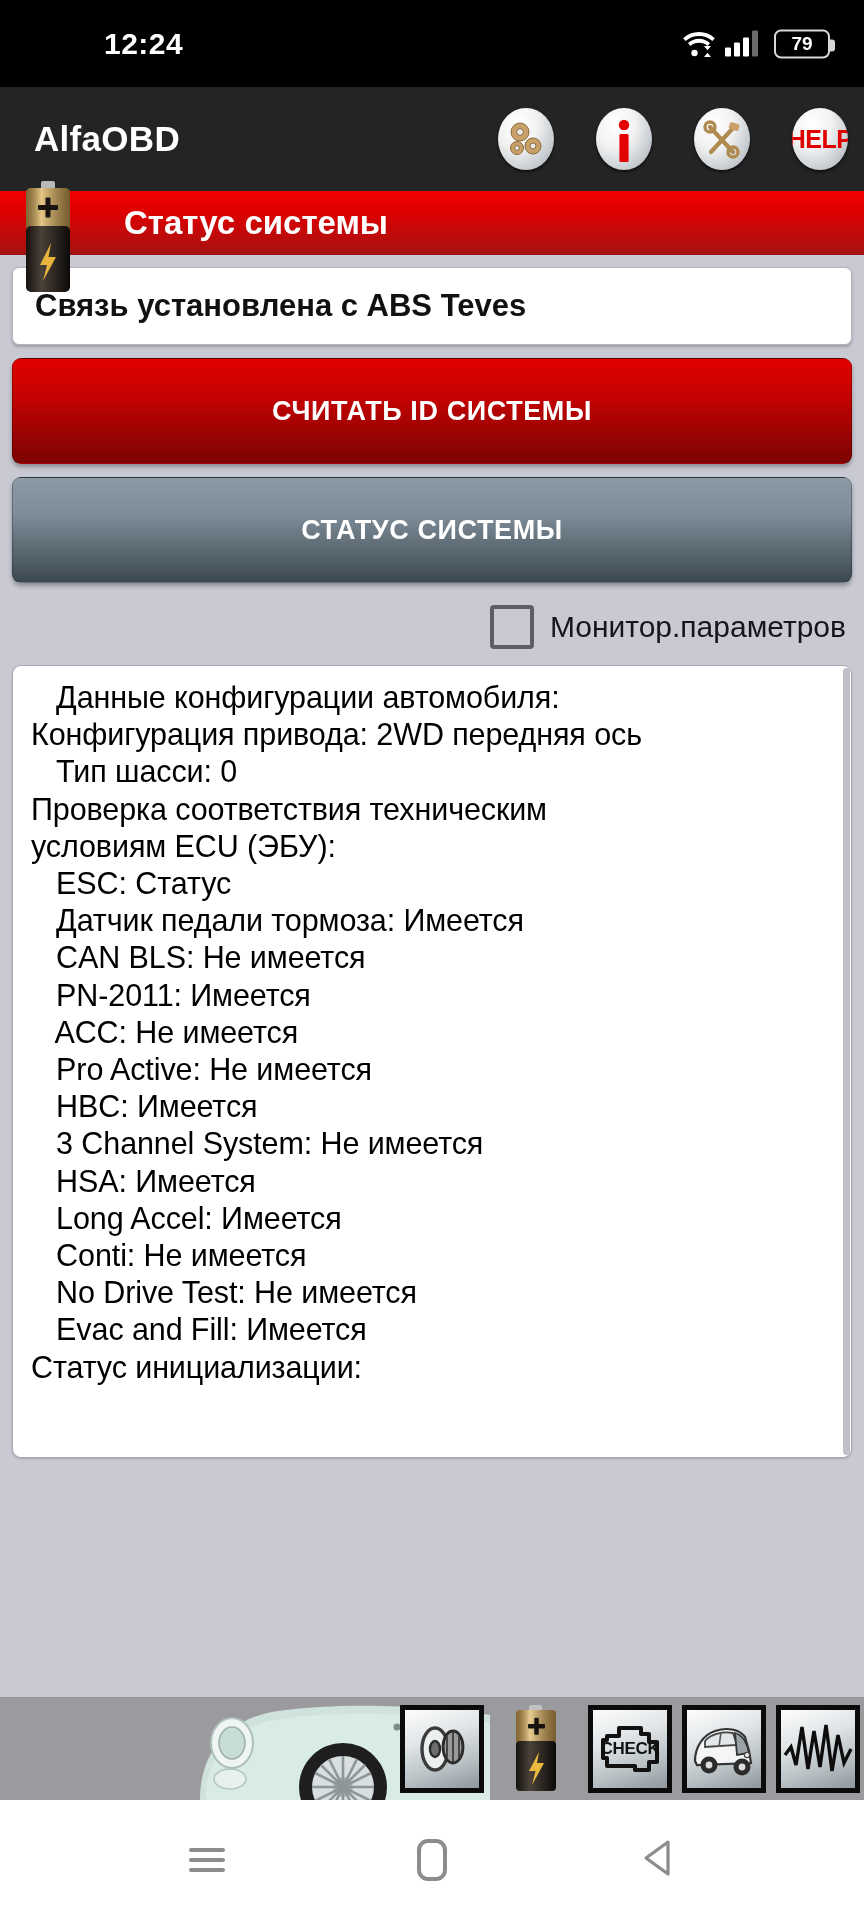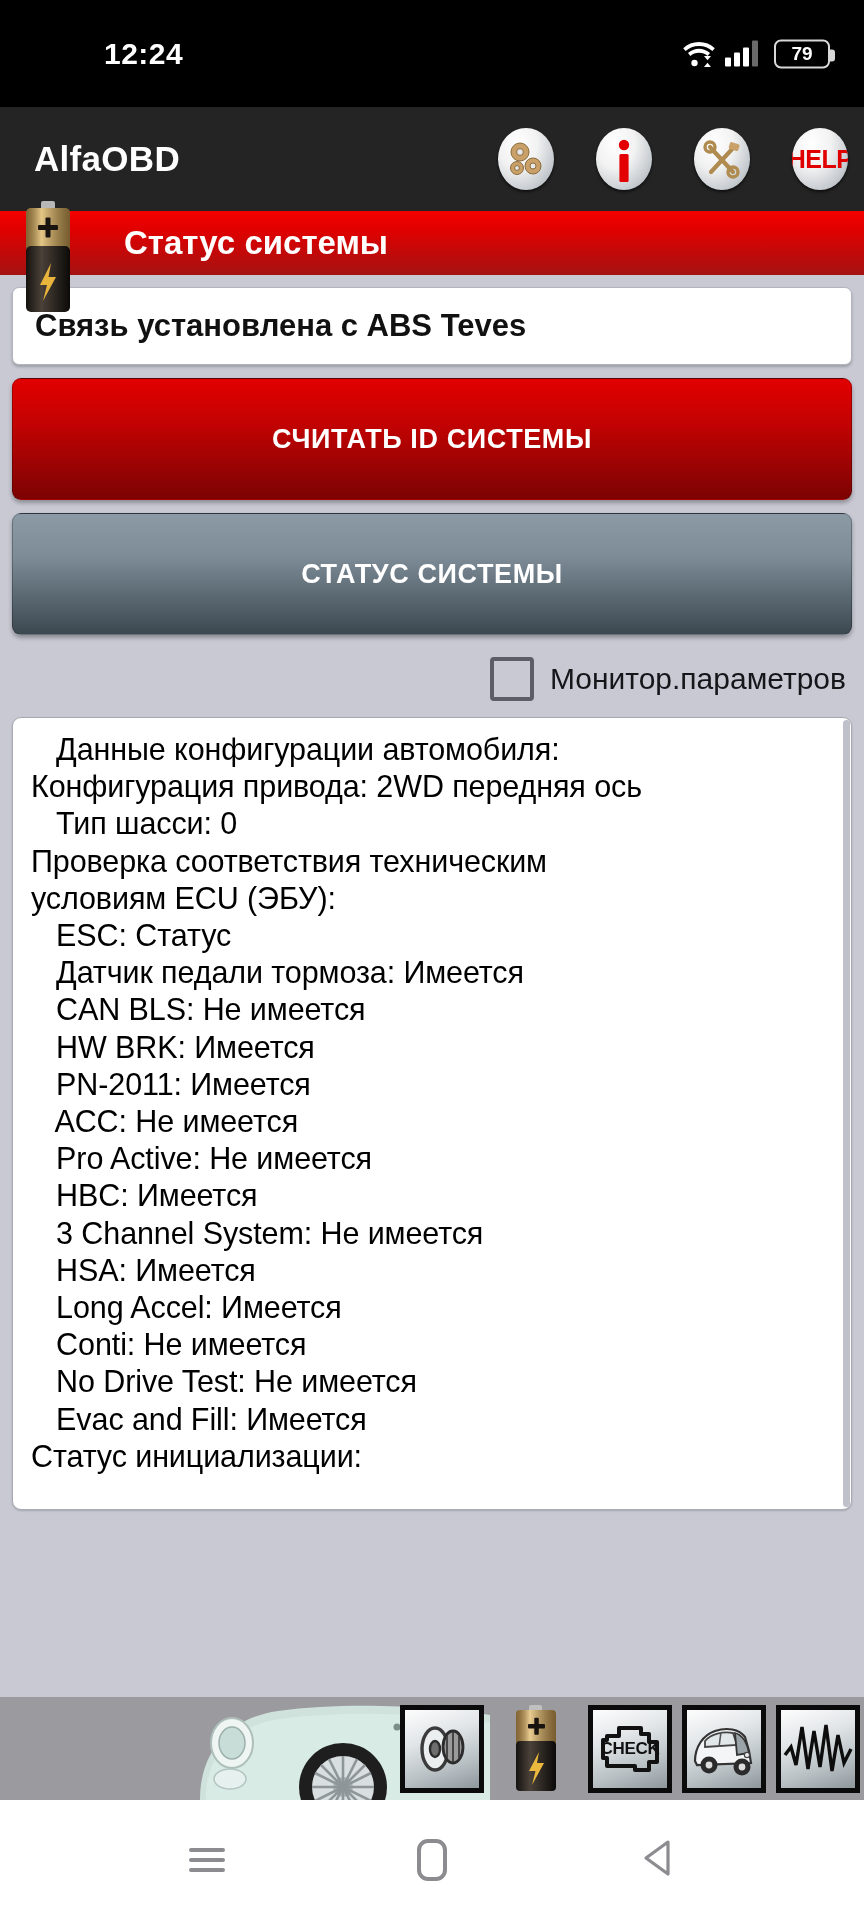--- a/index.html
+++ b/index.html
@@ -6,21 +6,21 @@
   html,body { width:864px; height:1920px; }
   body {
     font-family:"Liberation Sans", sans-serif;
     background:#c9c9d4;
     overflow:hidden;
     position:relative;
   }
 
   
   #status-bar{
-    height:107px; background:#000; color:#fff;
+    height:87px; background:#000; color:#fff;
     display:flex; align-items:center; position:relative;
   }
   #status-clock{
     position:absolute; left:104px; top:50%; transform:translateY(-50%);
     font-size:30px; font-weight:bold; letter-spacing:.5px;
     font-family:"Liberation Sans", sans-serif;
   }
   #status-icons{
     position:absolute; right:34px; top:50%; transform:translateY(-50%);
     display:flex; align-items:center; gap:9px;
@@ -77,21 +77,21 @@
   
   #content{ padding:0 12px; }
   #status-field{
     margin-top:12px; height:78px; background:#fff; border-radius:7px;
     border:1px solid #b4b4bd;
     box-shadow:0 2px 3px rgba(0,0,0,.22);
     display:flex; align-items:center; padding-left:22px;
     font-size:31px; font-weight:bold; color:#111;
   }
   .big-btn{
-    margin-top:13px; height:122px; border-radius:9px;
+    margin-top:13px; height:106px; border-radius:9px;
     display:flex; align-items:center; justify-content:center;
     color:#fff; font-size:27px; font-weight:bold; letter-spacing:.6px;
     box-shadow:0 3px 4px rgba(0,0,0,.30);
     border:1px solid rgba(0,0,0,.25);
   }
   #btn-read-id{ background:linear-gradient(180deg,#e20000 0%,#c20202 38%,#7c0303 100%); }
   #btn-system-status{ background:linear-gradient(180deg,#8b9aa4 0%,#7d8c97 35%,#3b4850 100%); }
 
   #checkbox-row{
     margin-top:18px; display:flex; align-items:center;
@@ -262,21 +262,20 @@
   <div id="log-panel">
     <div id="log-lines">
         <div class="log-line">   Данные конфигурации автомобиля:</div>
         <div class="log-line">Конфигурация привода: 2WD передняя ось</div>
         <div class="log-line">   Тип шасси: 0</div>
         <div class="log-line">Проверка соответствия техническим</div>
         <div class="log-line">условиям ECU (ЭБУ):</div>
         <div class="log-line">   ESC: Статус</div>
         <div class="log-line">   Датчик педали тормоза: Имеется</div>
         <div class="log-line">   CAN BLS: Не имеется</div>
-        <div class="log-line">   HW BRK: Имеется</div>
         <div class="log-line">   PN-2011: Имеется</div>
         <div class="log-line">   ACC: Не имеется</div>
         <div class="log-line">   Pro Active: Не имеется</div>
         <div class="log-line">   HBC: Имеется</div>
         <div class="log-line">   3 Channel System: Не имеется</div>
         <div class="log-line">   HSA: Имеется</div>
         <div class="log-line">   Long Accel: Имеется</div>
         <div class="log-line">   Conti: Не имеется</div>
         <div class="log-line">   No Drive Test: Не имеется</div>
         <div class="log-line">   Evac and Fill: Имеется</div>

